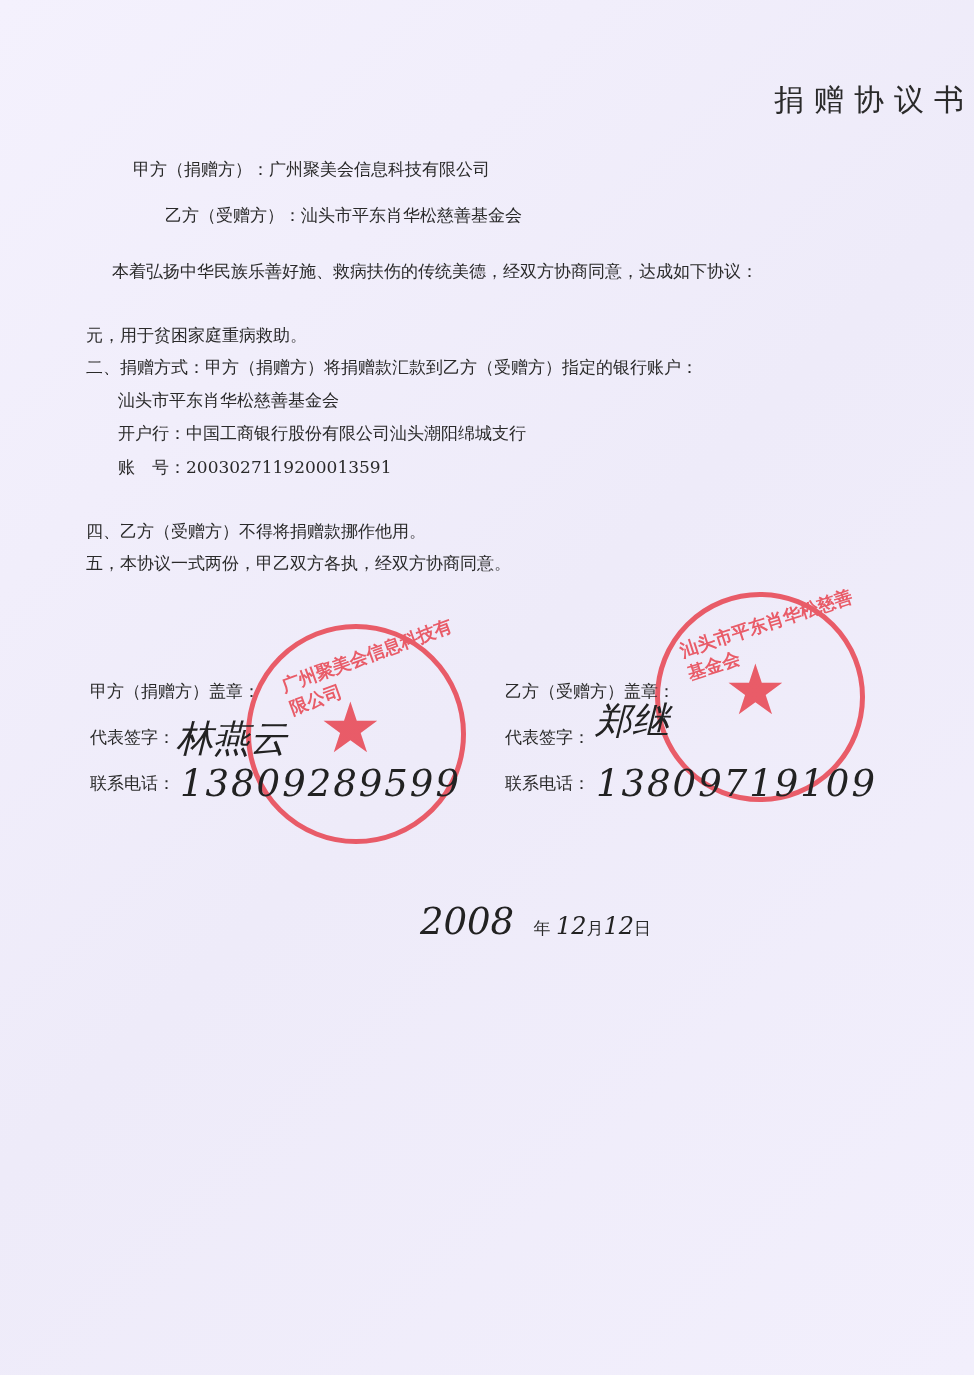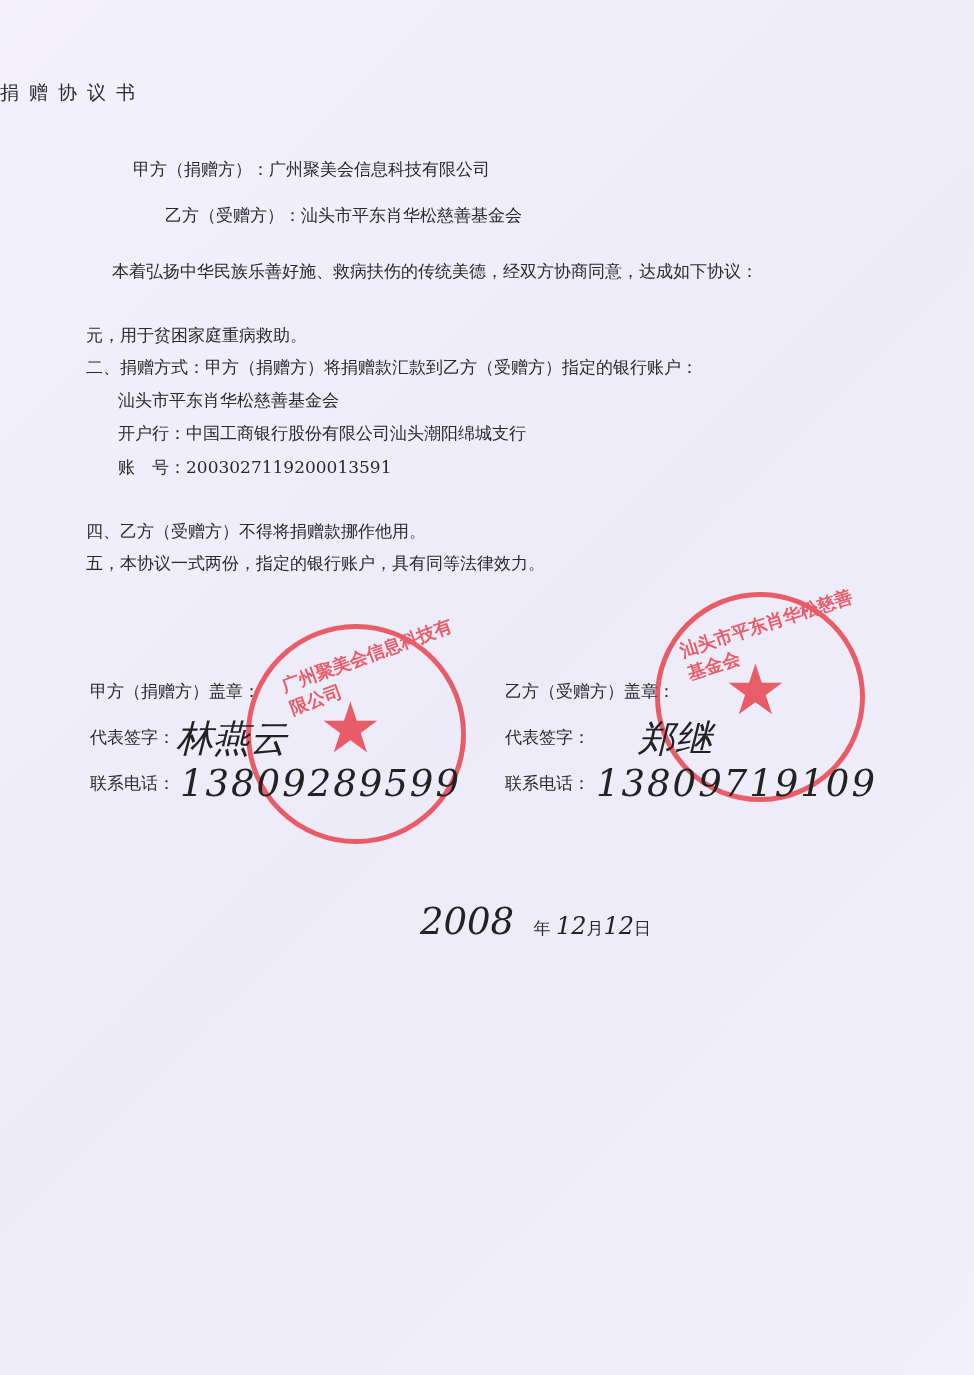--- a/index.html
+++ b/index.html
@@ -4,21 +4,21 @@
 <style>
   html, body { margin:0; padding:0; }
   body {
     width:974px; height:1375px; position:relative; overflow:hidden;
     background:#f1eefb;
     font-family:"DejaVu Serif","Liberation Serif",serif;
     color:#2a2a2a;
   }
   .page { position:absolute; inset:0; background:linear-gradient(135deg,#f4f1fd 0%,#eeebf9 50%,#f2effc 100%); }
   .t { position:absolute; white-space:nowrap; font-size:17px; }
-  .title { position:absolute; top:80px; left:0; width:100%; text-align:left; font-size:19px; letter-spacing:10px; font-family:"DejaVu Sans","Liberation Sans",sans-serif; font-weight:300; }
+  .title { position:absolute; top:80px; left:0; width:100%; text-align:right; font-size:30px; letter-spacing:10px; font-family:"DejaVu Sans","Liberation Sans",sans-serif; font-weight:300; }
   .sans { font-family:"DejaVu Sans","Liberation Sans",sans-serif; }
   .u { text-decoration:underline; }
   .hand { font-family:"DejaVu Serif",serif; font-style:italic; font-size:37px; color:#222; }
   .seal { position:absolute; border:5px solid #e8434f; border-radius:50%; color:#e8434f; opacity:0.85; }
   .star { position:absolute; color:#e8434f; font-size:70px; line-height:1; }
   .sealtext { position:absolute; font-size:22px; color:#e8434f; font-weight:bold; font-family:"DejaVu Sans",sans-serif; }
 </style>
 </head>
 <body>
 
@@ -35,41 +35,41 @@
 
   <div class="t" style="top:260px;left:112px;">本着弘扬中华民族乐善好施、救病扶伤的传统美德，经双方协商同意，达成如下协议：</div>
 
   <div class="t" style="top:324px;left:86px;">元，用于贫困家庭重病救助。</div>
 
   <div class="t" style="top:356px;left:86px;">二、捐赠方式：甲方（捐赠方）将捐赠款汇款到乙方（受赠方）指定的银行账户：</div>
   <div class="t" style="top:389px;left:118px;">汕头市平东肖华松慈善基金会</div>
   <div class="t" style="top:422px;left:118px;">开户行：中国工商银行股份有限公司汕头潮阳绵城支行</div>
   <div class="t" style="top:456px;left:118px;">账　号：2003027119200013591</div>
   <div class="t" style="top:520px;left:86px;">四、乙方（受赠方）不得将捐赠款挪作他用。</div>
-  <div class="t" style="top:552px;left:86px;">五，本协议一式两份，指定的银行账户，具有同等法律效力。</div>
+  <div class="t" style="top:552px;left:86px;">五，本协议一式两份，甲乙双方各执，经双方协商同意。</div>
 
   <div class="seal" style="left:246px;top:624px;width:210px;height:210px;">
     <div class="star" style="left:68px;top:64px;">★</div>
     <div class="sealtext" style="left:30px;top:14px;transform:rotate(-20deg);font-size:18px;">广州聚美会信息科技有限公司</div>
   </div>
 
   <div class="seal" style="left:655px;top:592px;width:200px;height:200px;">
     <div class="star" style="left:64px;top:58px;">★</div>
     <div class="sealtext" style="left:20px;top:14px;transform:rotate(-18deg);font-size:18px;">汕头市平东肖华松慈善基金会</div>
   </div>
 
   <div class="t" style="top:680px;left:90px;">甲方（捐赠方）盖章：</div>
   <div class="t" style="top:726px;left:90px;">代表签字：</div>
   <div class="t hand" style="top:714px;left:176px;">林燕云</div>
   <div class="t" style="top:772px;left:90px;">联系电话：</div>
   <div class="t hand" style="top:762px;left:180px;letter-spacing:2px;">13809289599</div>
 
   <div class="t" style="top:680px;left:505px;">乙方（受赠方）盖章：</div>
   <div class="t" style="top:726px;left:505px;">代表签字：</div>
-  <div class="t hand" style="top:714px;left:595px;margin-left:43px;">郑继</div>
+  <div class="t hand" style="top:696px;left:595px;">郑继</div>
   <div class="t" style="top:772px;left:505px;">联系电话：</div>
   <div class="t hand" style="top:762px;left:596px;letter-spacing:2px;">13809719109</div>
 
   <div class="t" style="top:900px;left:420px;">
     <span class="hand">2008</span>
     <span style="margin-left:14px">年</span>
     <span class="hand" style="font-size:24px">12</span><span>月</span><span class="hand" style="font-size:24px">12</span><span>日</span>
   </div>
 </div>
 

